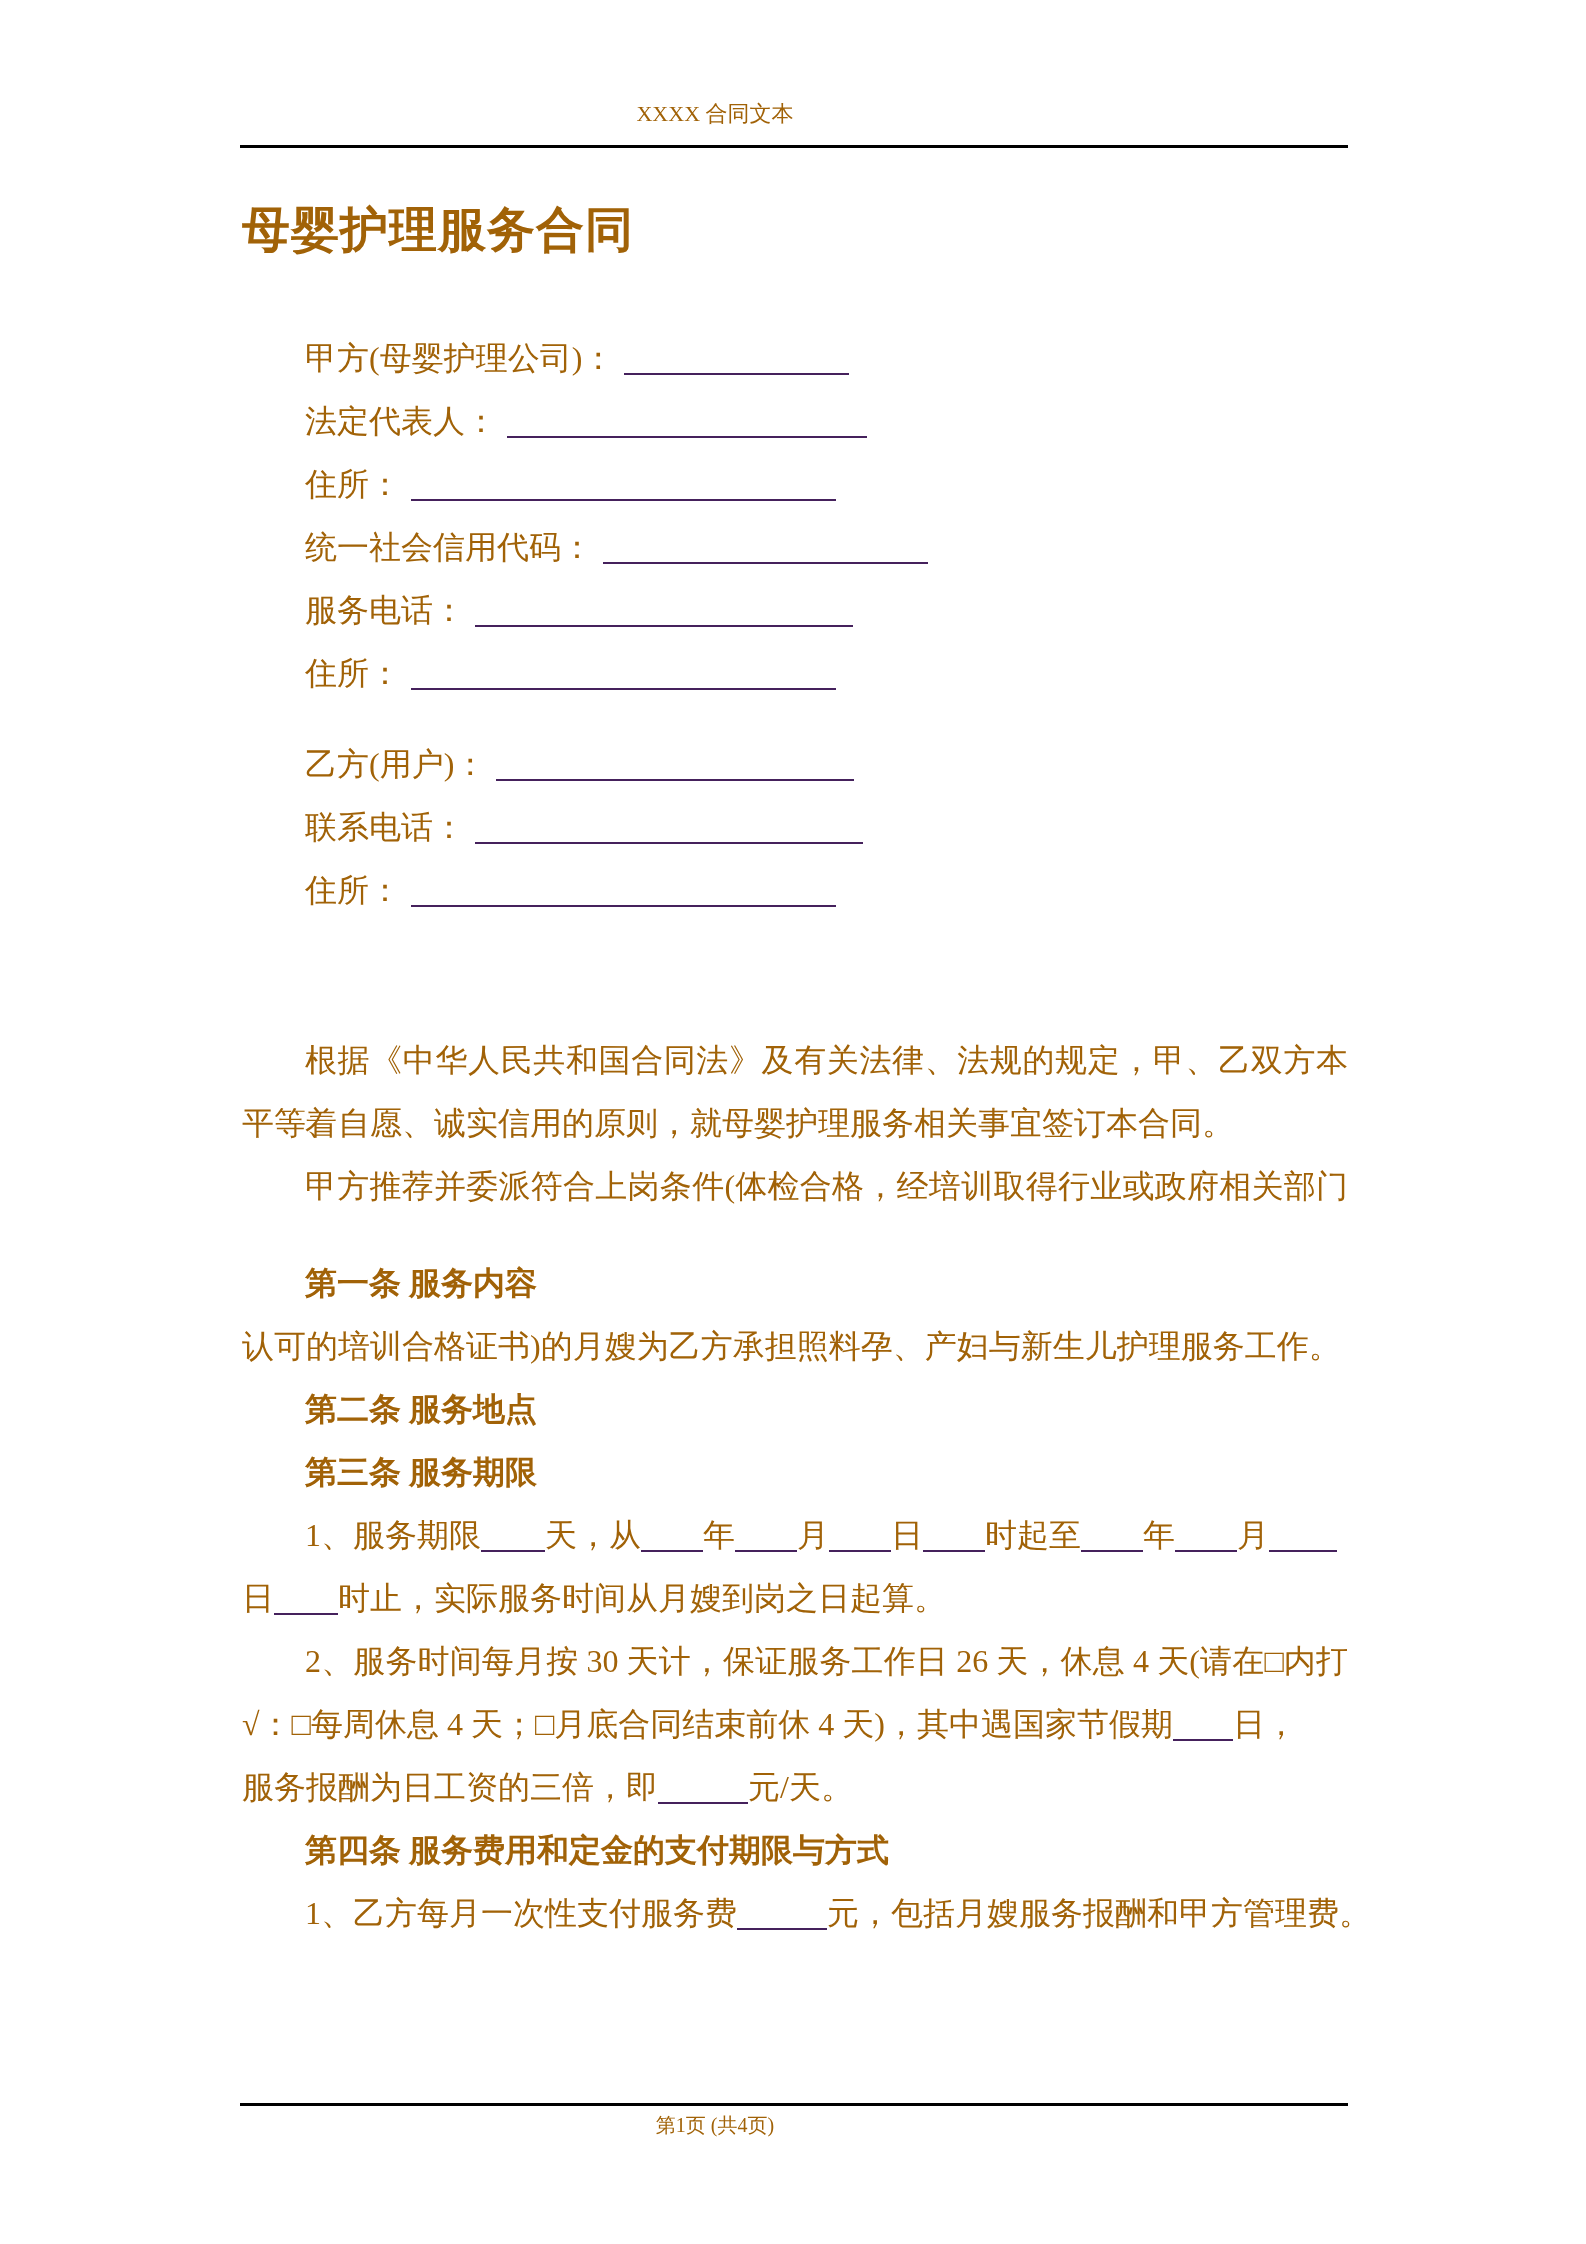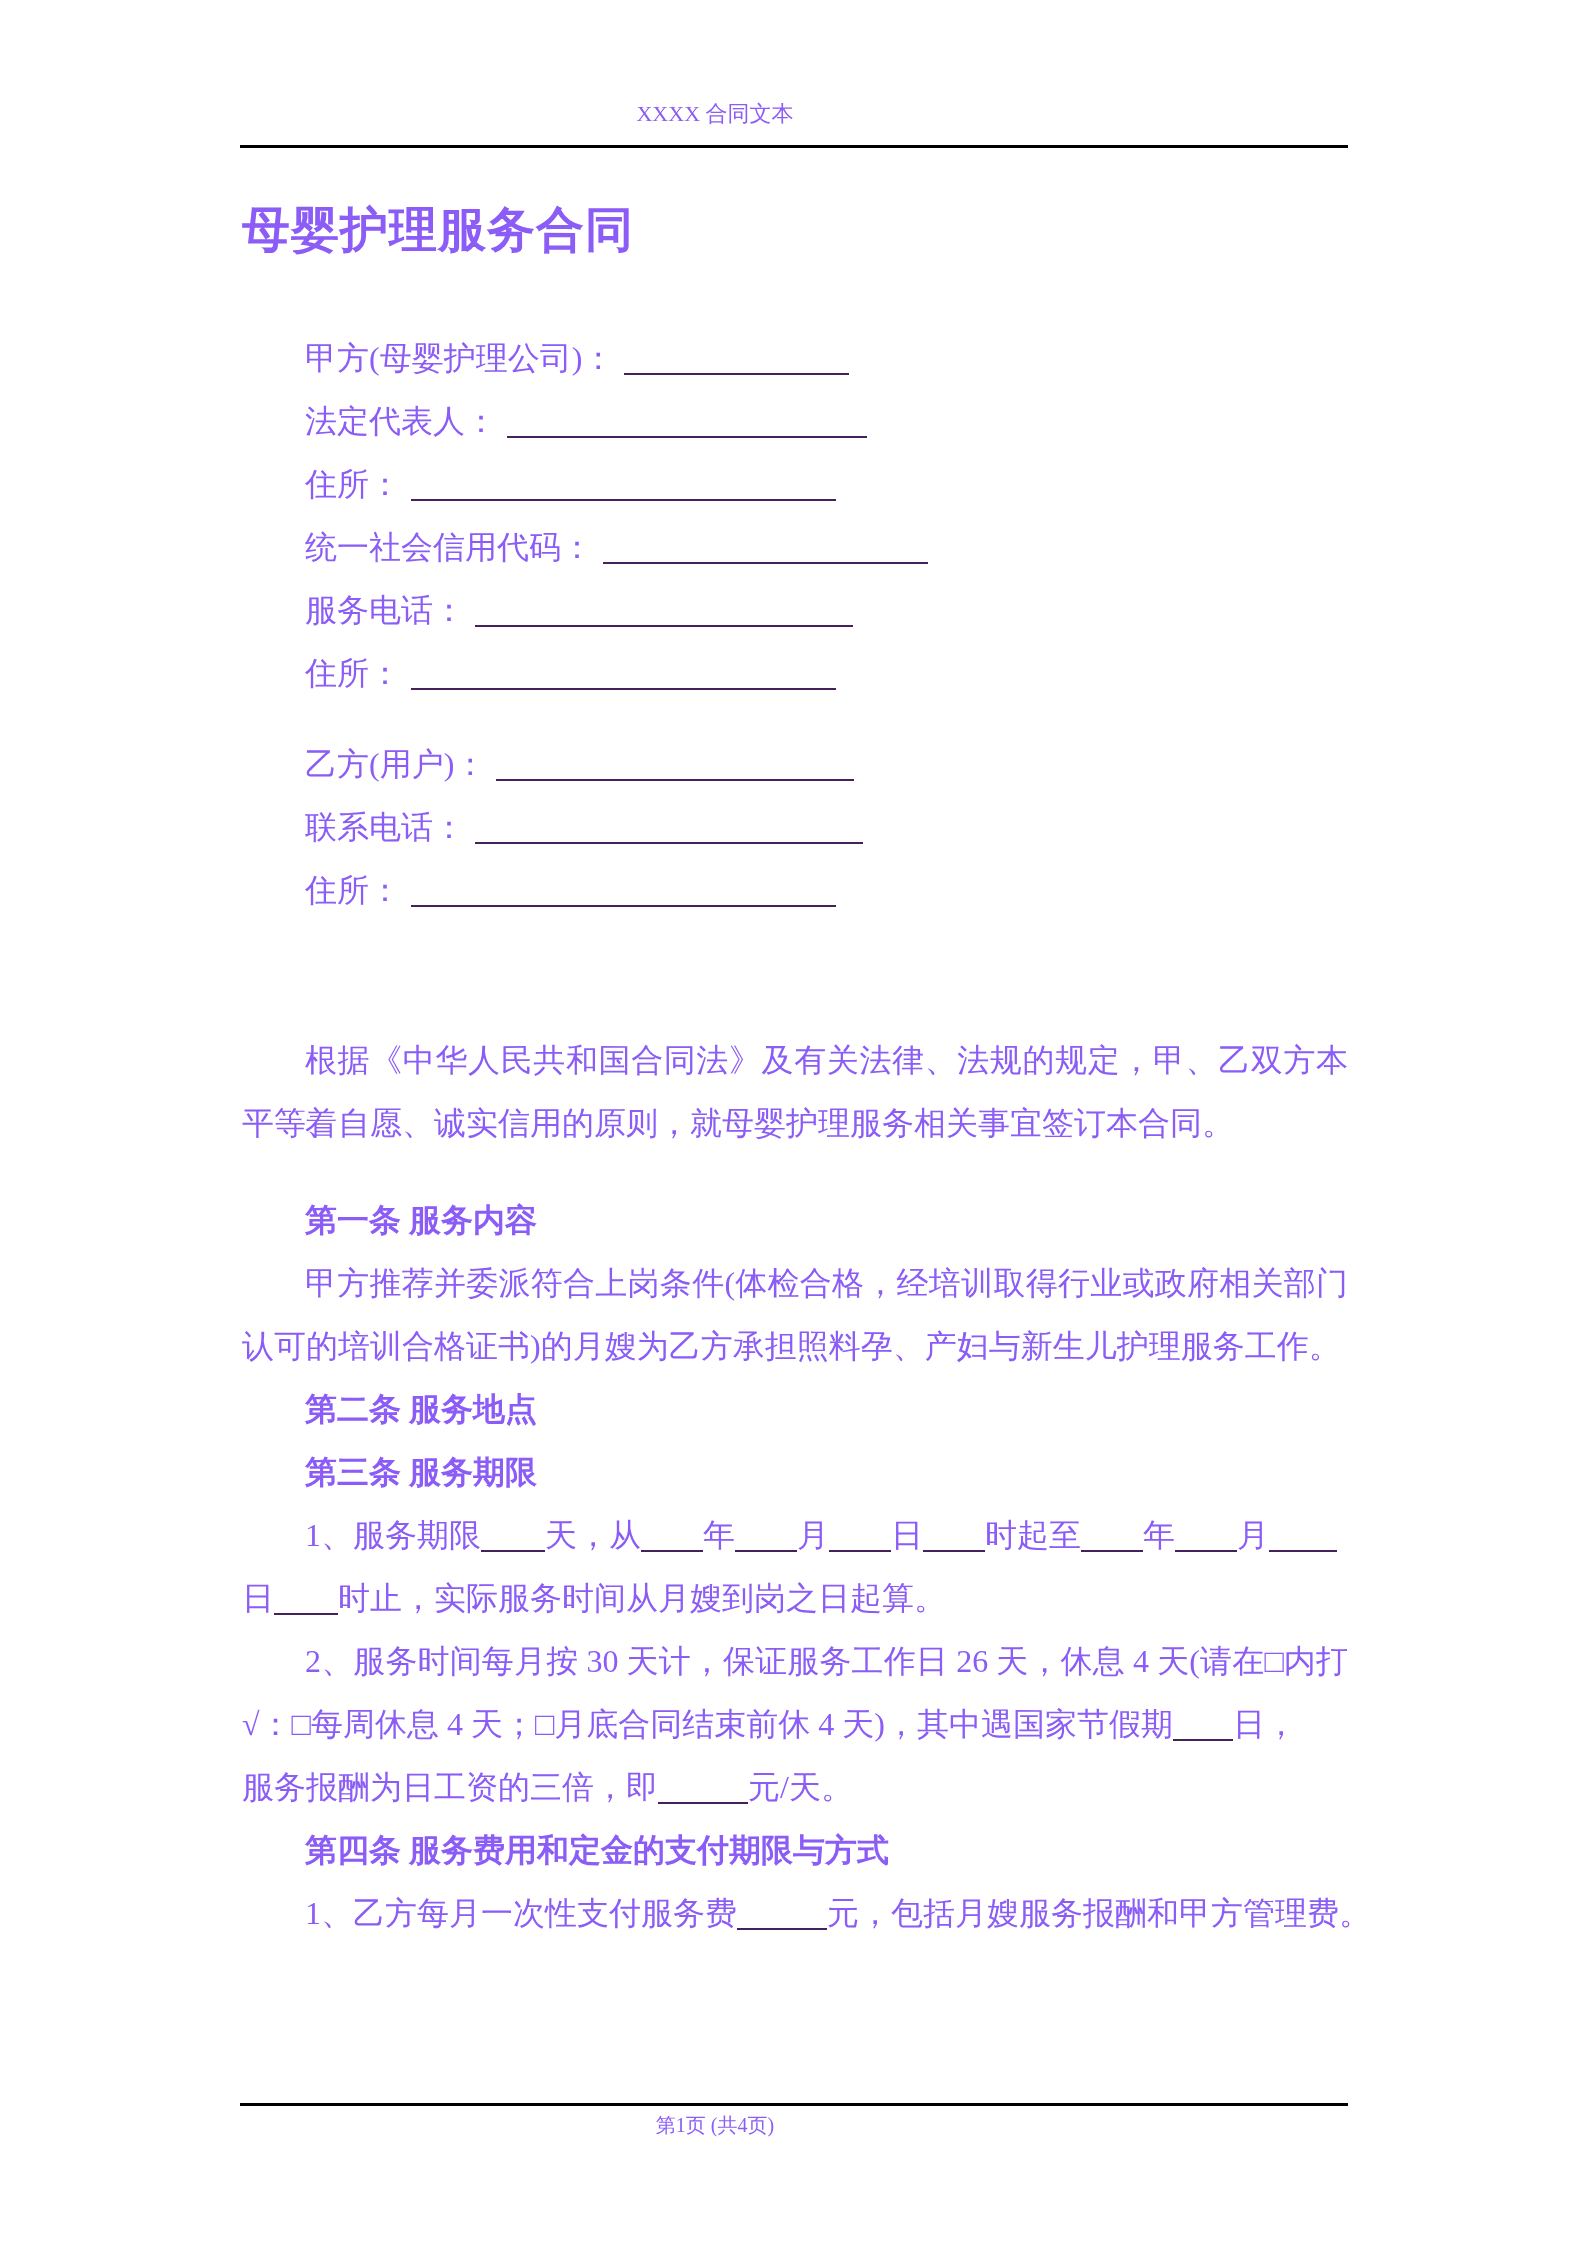--- a/index.html
+++ b/index.html
@@ -1,20 +1,20 @@
 <!DOCTYPE html>
 <html><head>
 <meta charset="utf-8">
 <style>
   html,body { margin:0; padding:0; background:#ffffff; }
   .page {
     position:relative;
     width:1430px; height:2244px;
     background:#ffffff;
-    color:#8b5cf6;
+    color:#a16207;
     font-family:"Liberation Serif","DejaVu Serif",serif;
     overflow:hidden;
   }
   .abs { position:absolute; }
   .header-text {
     top:100px; left:0; width:100%;
     text-align:center;
     font-size:22px; line-height:28px;
   }
   .rule {
@@ -83,22 +83,22 @@
     </div>
   <div class="abs fields fields-b" id="fields-b">
       <div class="field-row"><span>乙方(用户)：</span><span class="blank" style="width: 358px;"></span></div>
       <div class="field-row"><span>联系电话：</span><span class="blank" style="width: 388px;"></span></div>
       <div class="field-row"><span>住所：</span><span class="blank" style="width: 425px;"></span></div>
     </div>
 
   <div class="abs body-flow" id="body-flow">
       <div class="line indent justify"><span>根据《中华人民共和国合同法》及有关法律、法规的规定，甲、乙双方本着</span></div>
       <div class="line"><span>平等、自愿、诚实信用的原则，就母婴护理服务相关事宜签订本合同。</span></div>
+      <div class="line indent justify"><span>甲方推荐并委派符合上岗条件(体检合格，经培训取得行业或政府相关部门</span></div>
       <div class="line indent bold" style="margin-top: 34px;"><span>第一条 服务内容</span></div>
-      <div class="line indent justify"><span>甲方推荐并委派符合上岗条件(体检合格，经培训取得行业或政府相关部门</span></div>
       <div class="line"><span>认可的培训合格证书)的月嫂为乙方承担照料孕、产妇与新生儿护理服务工作。</span></div>
       <div class="line indent bold"><span>第二条 服务地点</span></div>
       <div class="line indent bold"><span>第三条 服务期限</span></div>
       <div class="line indent"><span>1、服务期限</span><span class="blank" style="width: 64px;"></span><span>天，从</span><span class="blank" style="width: 62px;"></span><span>年</span><span class="blank" style="width: 62px;"></span><span>月</span><span class="blank" style="width: 62px;"></span><span>日</span><span class="blank" style="width: 62px;"></span><span>时起至</span><span class="blank" style="width: 62px;"></span><span>年</span><span class="blank" style="width: 62px;"></span><span>月</span><span class="blank" style="width: 68px;"></span></div>
       <div class="line"><span>日</span><span class="blank" style="width: 64px;"></span><span>时止，实际服务时间从月嫂到岗之日起算。</span></div>
       <div class="line indent justify"><span>2、服务时间每月按 30 天计，保证服务工作日 26 天，休息 4 天(请在□内打</span></div>
       <div class="line"><span>√：□每周休息 4 天；□月底合同结束前休 4 天)，其中遇国家节假期</span><span class="blank" style="width: 60px;"></span><span>日，</span></div>
       <div class="line"><span>服务报酬为日工资的三倍，即</span><span class="blank" style="width: 90px;"></span><span>元/天。</span></div>
       <div class="line indent bold"><span>第四条 服务费用和定金的支付期限与方式</span></div>
       <div class="line indent"><span>1、乙方每月一次性支付服务费</span><span class="blank" style="width: 90px;"></span><span>元，包括月嫂服务报酬和甲方管理费。</span></div>

